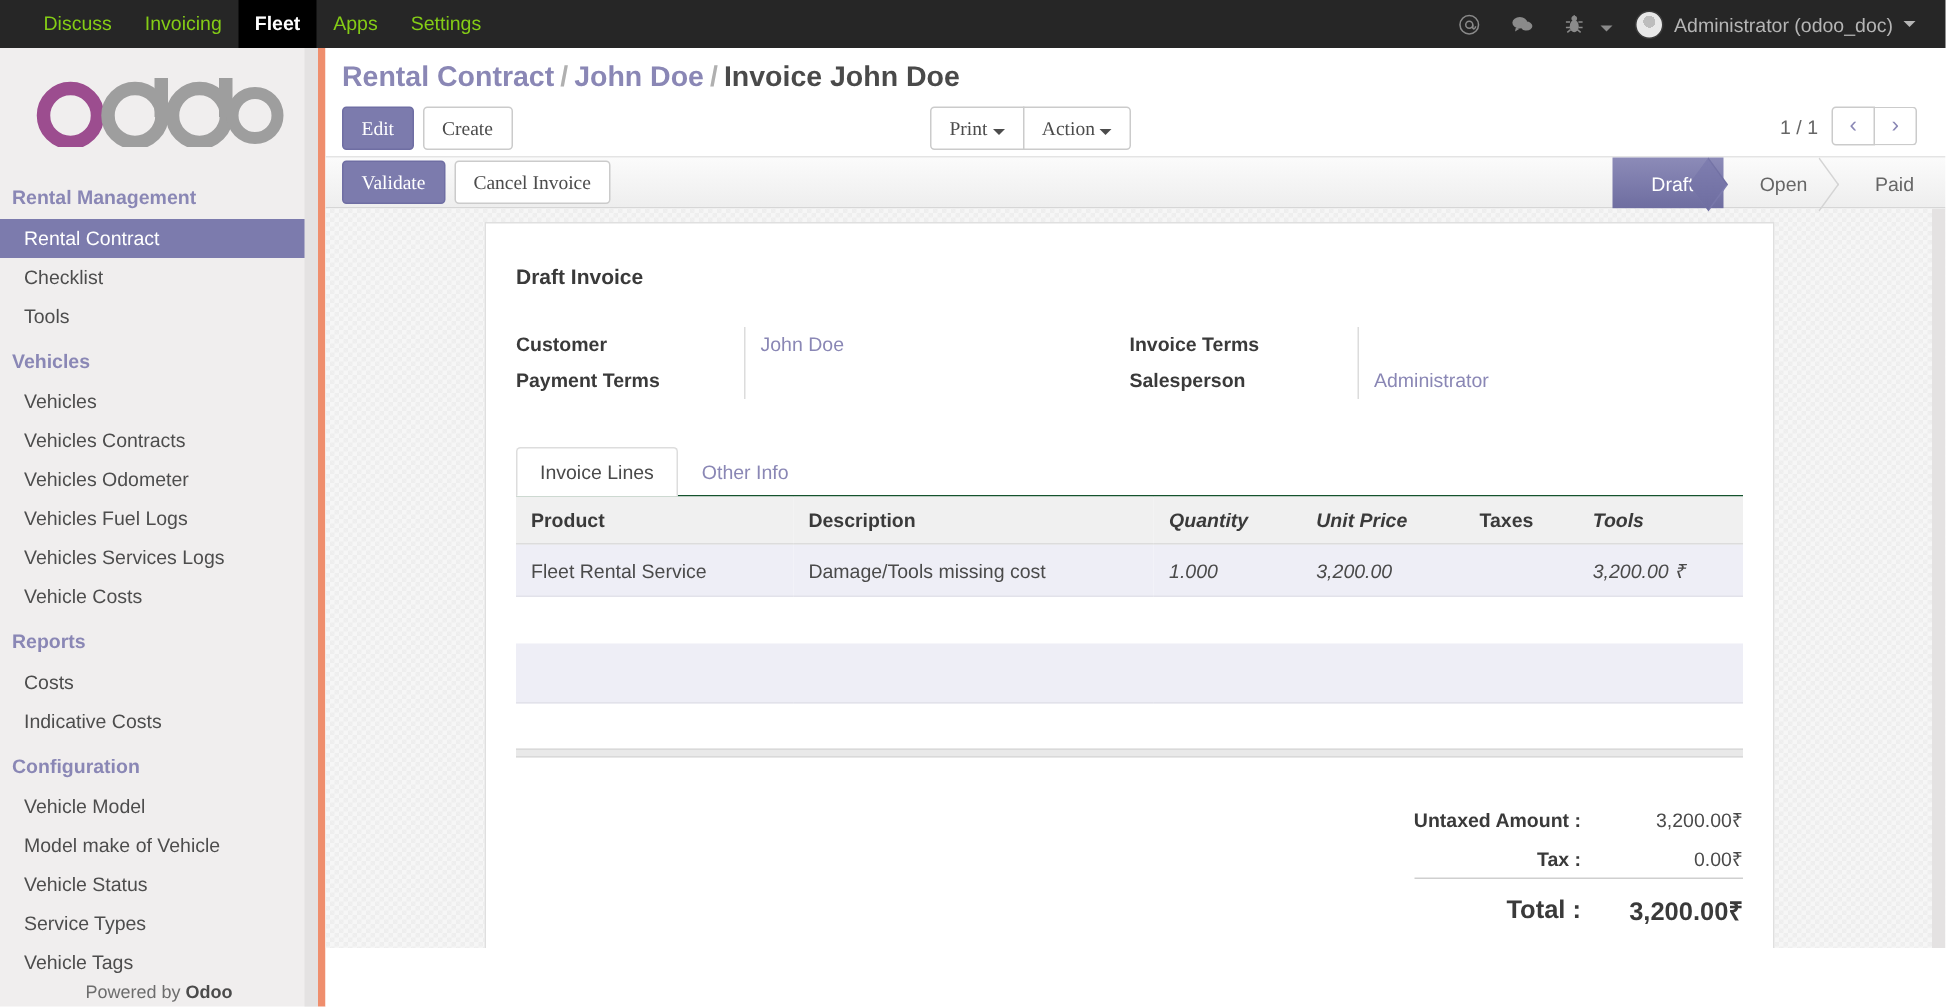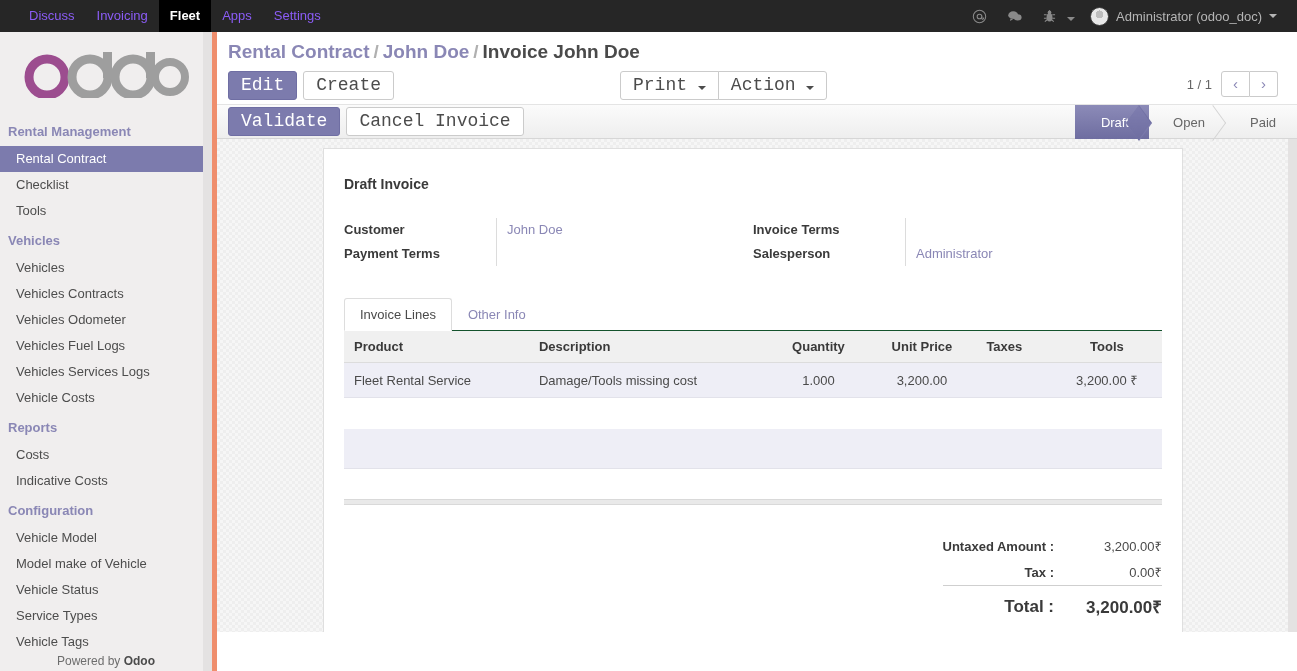--- a/index.html
+++ b/index.html
@@ -15,21 +15,21 @@
 
   
   #topbar {
     position: absolute; top: 0; left: 0;
     width: 1297px; height: 32px;
     background: #262626;
     display: flex; align-items: center;
   }
   .tb-menu { display: flex; align-items: center; height: 32px; margin-left: 18px; }
   .tb-item {
-    color: #8b5cf6; font-size: 13px;
+    color: #84cc16; font-size: 13px;
     padding: 7px 11px 8px 11px; line-height: 17px;
     cursor: pointer; white-space: nowrap;
   }
   .tb-item.active { background: #000000; color: #ffffff; font-weight: bold; text-align: center; }
   .tb-right {
     margin-left: auto; display: flex; align-items: center;
     height: 32px; padding-right: 14px; gap: 2px;
   }
   .tb-ico {
     color: #8a8a8a; font-size: 14px;
@@ -95,22 +95,22 @@
   #breadcrumb-row { height: 32px; padding: 9px 0 0 11px; font-weight: bold; }
   .crumb { color: #8a87b5; font-size: 19px; cursor: pointer; }
   .crumb-sep { color: #b0b0b0; font-size: 19px; padding: 0 4px; }
   .crumb-active { color: #4a4a4a; font-size: 19px; }
 
   #button-row {
     height: 40px; padding: 7px 0 0 11px;
     display: flex; align-items: flex-start; position: relative;
   }
   .btn {
-    font-family: Liberation Mono, monospace;
-    font-size: 18px; line-height: 17px;
+    font-family: Liberation Serif, serif;
+    font-size: 13px; line-height: 17px;
     padding: 5px 12px; border: 1px solid #cbcbcb;
     background: #ffffff; color: #4c4c4c;
     border-radius: 3px; cursor: pointer;
   }
   .btn.primary {
     background: #7c7bad; color: #ffffff; border-color: #6f6ea3;
   }
   .btn + .btn { margin-left: 6px; }
   .btn-group { position: absolute; left: 403px; top: 7px; display: flex; }
   .btn-group .btn { border-radius: 0; margin-left: -1px; }
@@ -220,21 +220,21 @@
   #lines { width: 100%; border-collapse: collapse; font-size: 13px; }
   #lines th {
     background: #f0f0f0; color: #3a3a3a; font-weight: bold;
     text-align: left; padding: 8px 10px;
     border-bottom: 1px solid #dcdcdc; white-space: nowrap;
   }
   #lines td {
     background: #eeeef6; color: #4a4a4a;
     padding: 8px 10px; border-bottom: 1px solid #e2e2ea;
   }
-  #lines th.num, #lines td.num { text-align: center; }
+  #lines th.num, #lines td.num { text-align: left; font-style: italic; }
   #lines tr.empty td { background: #eeeef6; height: 26px; padding: 12px 10px; }
   .spacer-row { height: 30px; background: #ffffff; }
 
   #grand-divider {
     margin-top: 30px; height: 6px;
     background: #e9e9e9; border-top: 1px solid #d9d9d9; border-bottom: 1px solid #d9d9d9;
   }
 
   
   #totals { margin-top: 28px; display: flex; justify-content: flex-end; }

